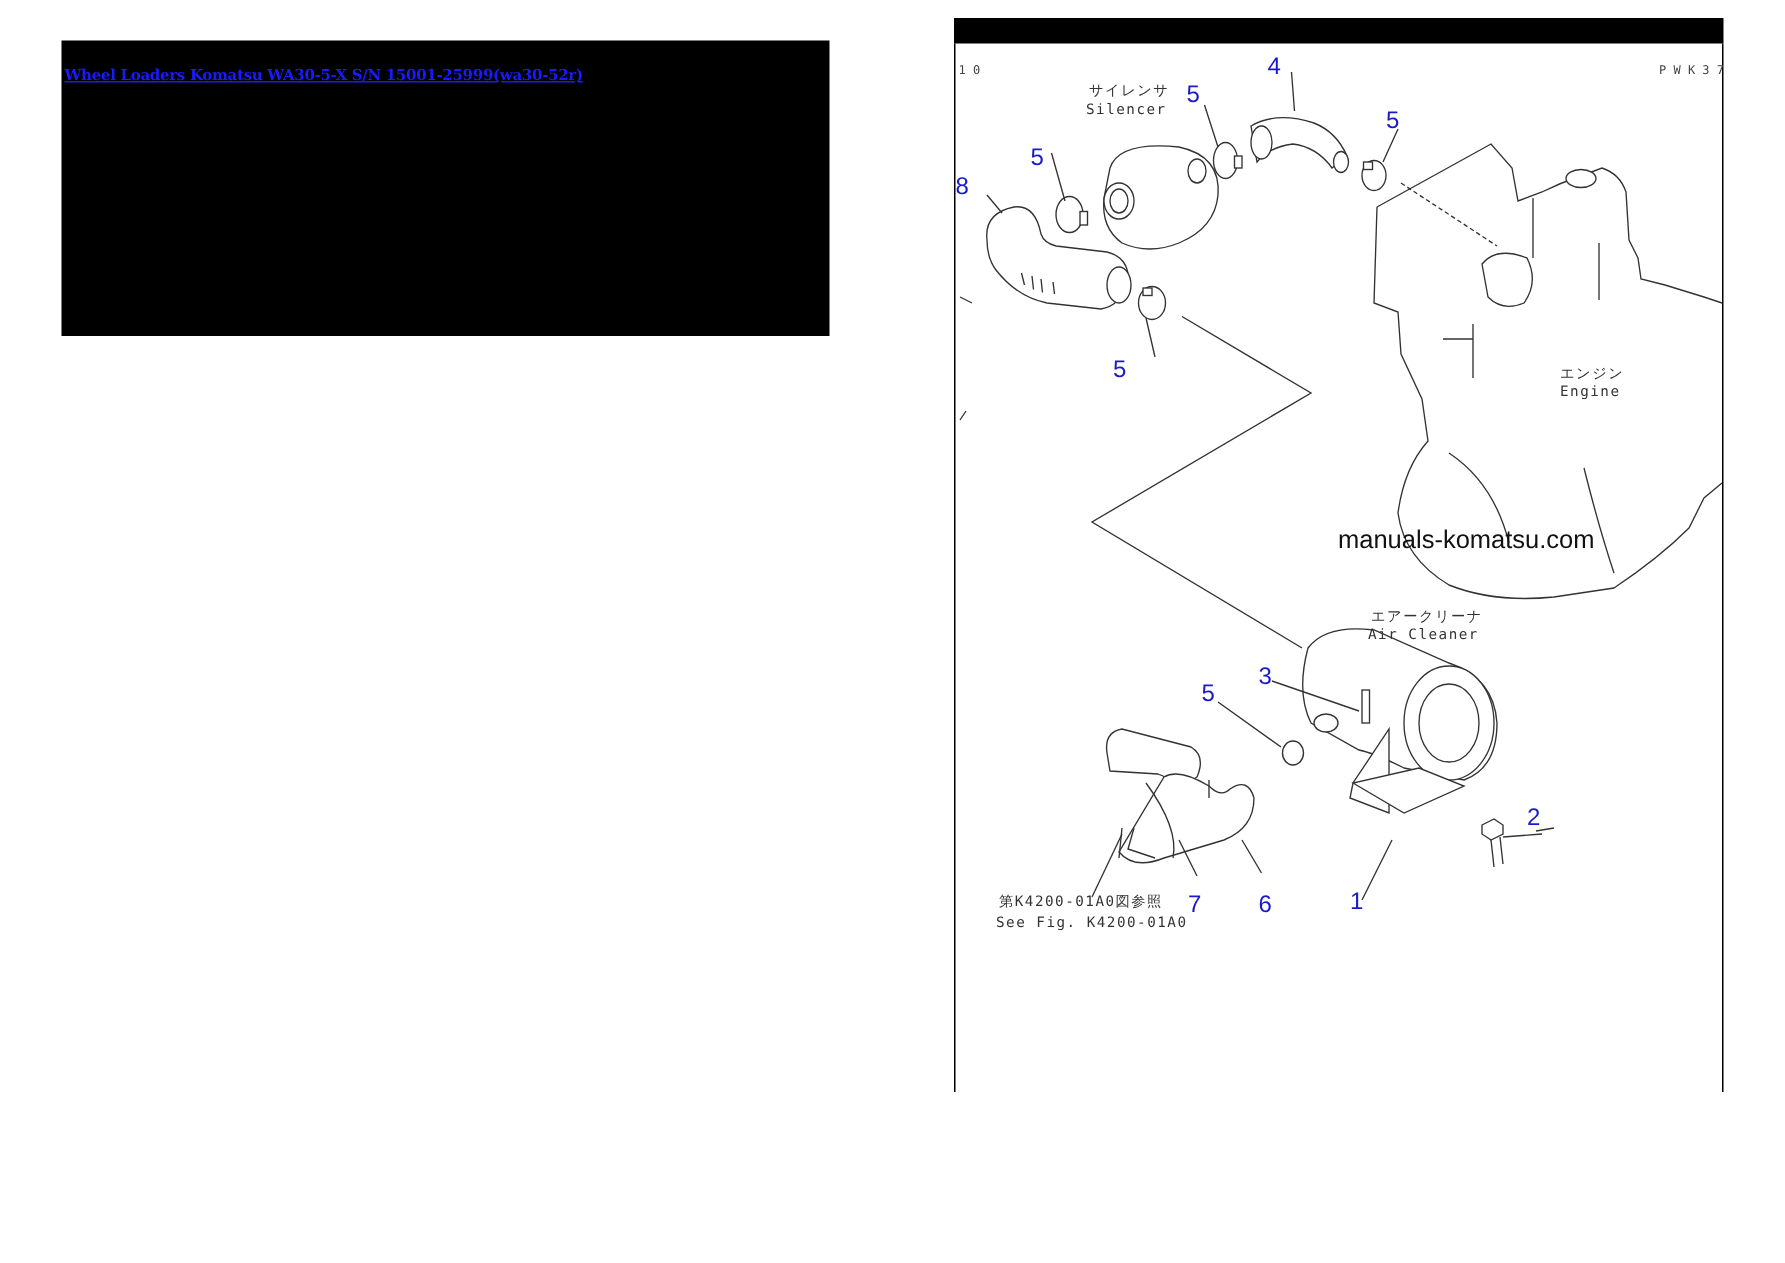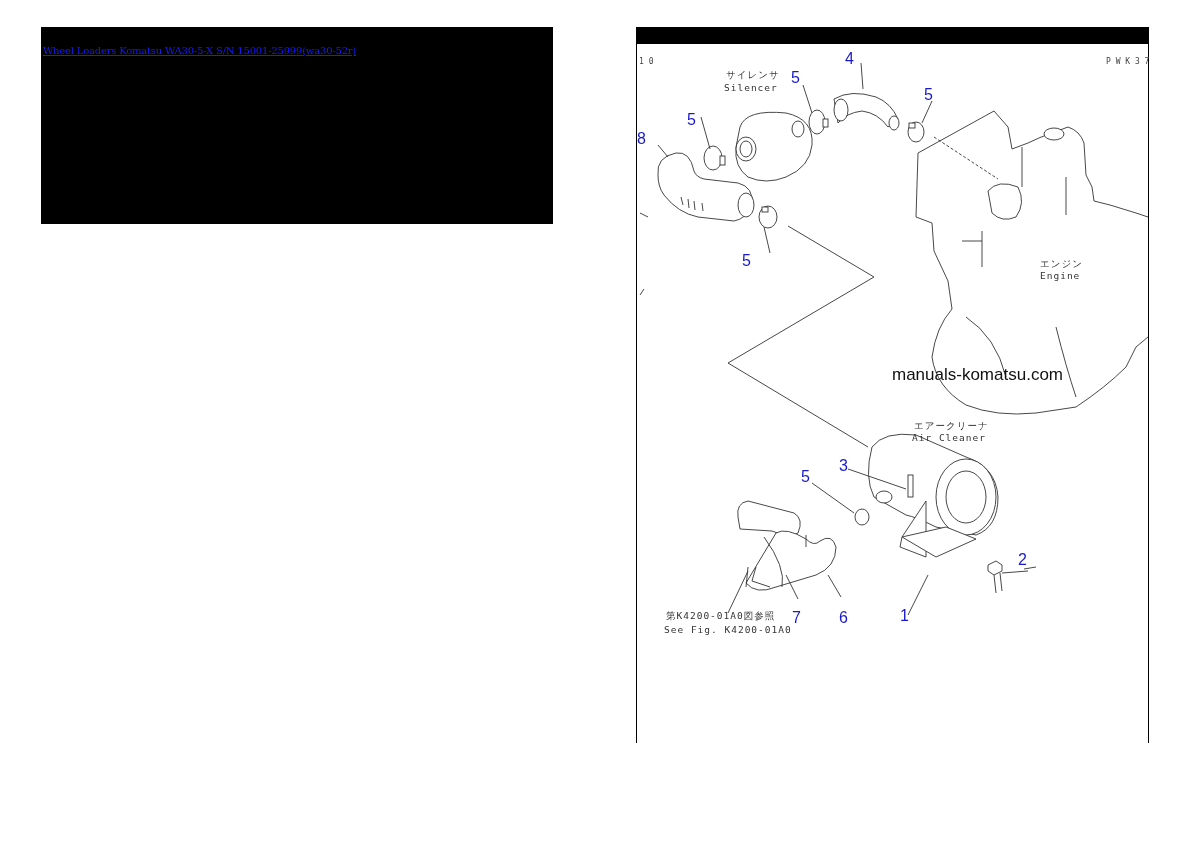--- a/index.html
+++ b/index.html
@@ -2,22 +2,22 @@
 <html><head>
   <meta charset="utf-8">
   <style>
     html, body { margin: 0; padding: 0; background: #ffffff; }
     body { width: 1190px; height: 842px; position: relative; overflow: hidden;
            font-family: "DejaVu Serif", serif; }
     .title-box { position: absolute; left: 41px; top: 27px; width: 512px; height: 197px;
                  background: #000000; }
     .title-link { position: absolute; left: 2px; top: 18px; font-family: "DejaVu Serif", serif;
                   font-size: 10px; color: #1a1aff; text-decoration: underline; white-space: nowrap;
-                  letter-spacing: -0.2px; cursor: pointer; }
-    .diagram-panel { position: absolute; left: 636px; top: 27px; width: 513px; height: 716px;
+                  letter-spacing: -0.2px; cursor: pointer; font-weight: bold; }
+    .diagram-panel { position: absolute; left: 636px; top: 12px; width: 513px; height: 716px;
                      background: #ffffff; padding-left: 36px; }
     .diagram-header { position: absolute; left: 0; top: 0; width: 513px; height: 17px; background: #000; }
     .diagram-border-l { position: absolute; left: 0; top: 17px; width: 1px; height: 699px; background: #000; }
     .diagram-border-r { position: absolute; left: 512px; top: 17px; width: 1px; height: 699px; background: #000; }
     svg.diagram { position: absolute; left: 0; top: 0; }
     .small { font-family: "DejaVu Sans Mono", monospace; font-size: 8px; fill: #444; }
     .label { font-family: "DejaVu Sans Mono", monospace; font-size: 9.5px; fill: #333; letter-spacing: 1px; }
     .num { font-family: "Liberation Sans", sans-serif; font-size: 16px; fill: #1a1acc; }
     .wm { font-family: "Liberation Sans", sans-serif; font-size: 17px; fill: #111; }
     .ln { stroke: #333; stroke-width: 0.9; fill: none; }

